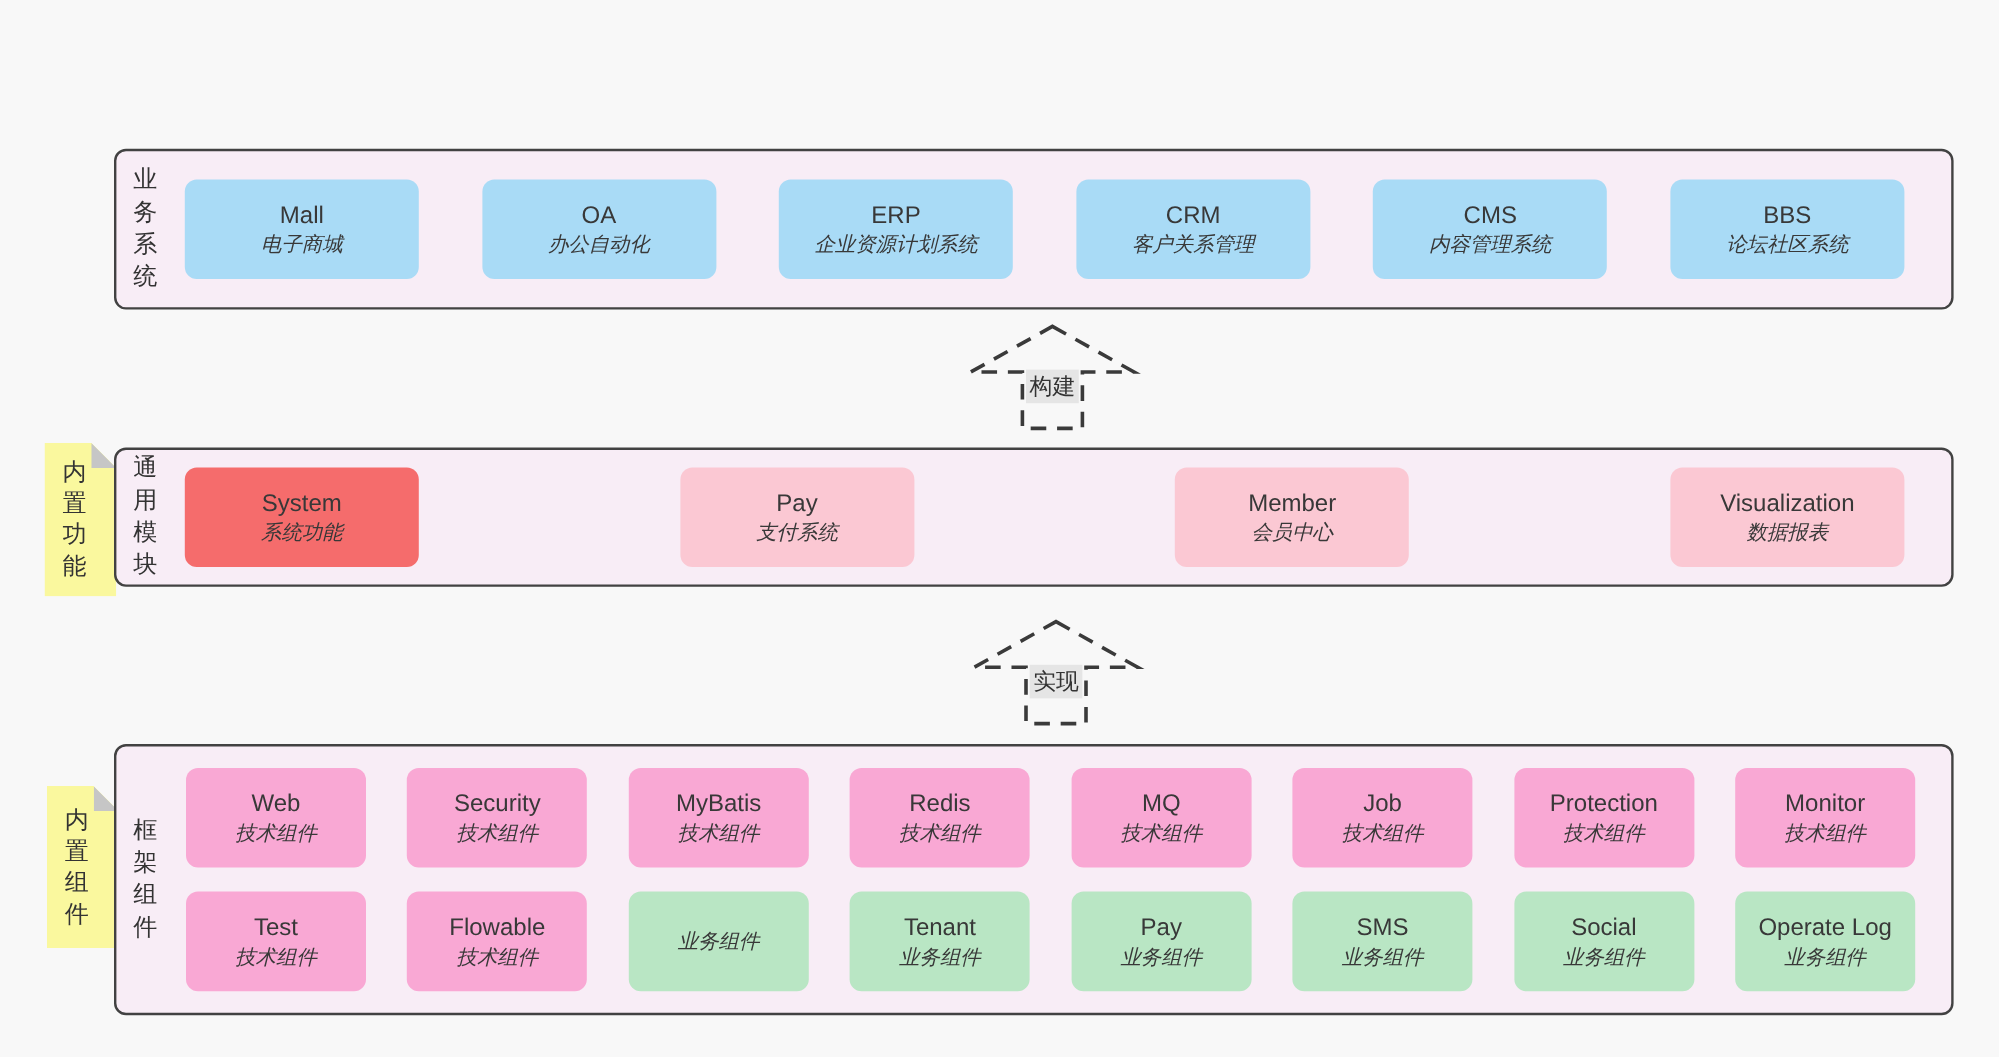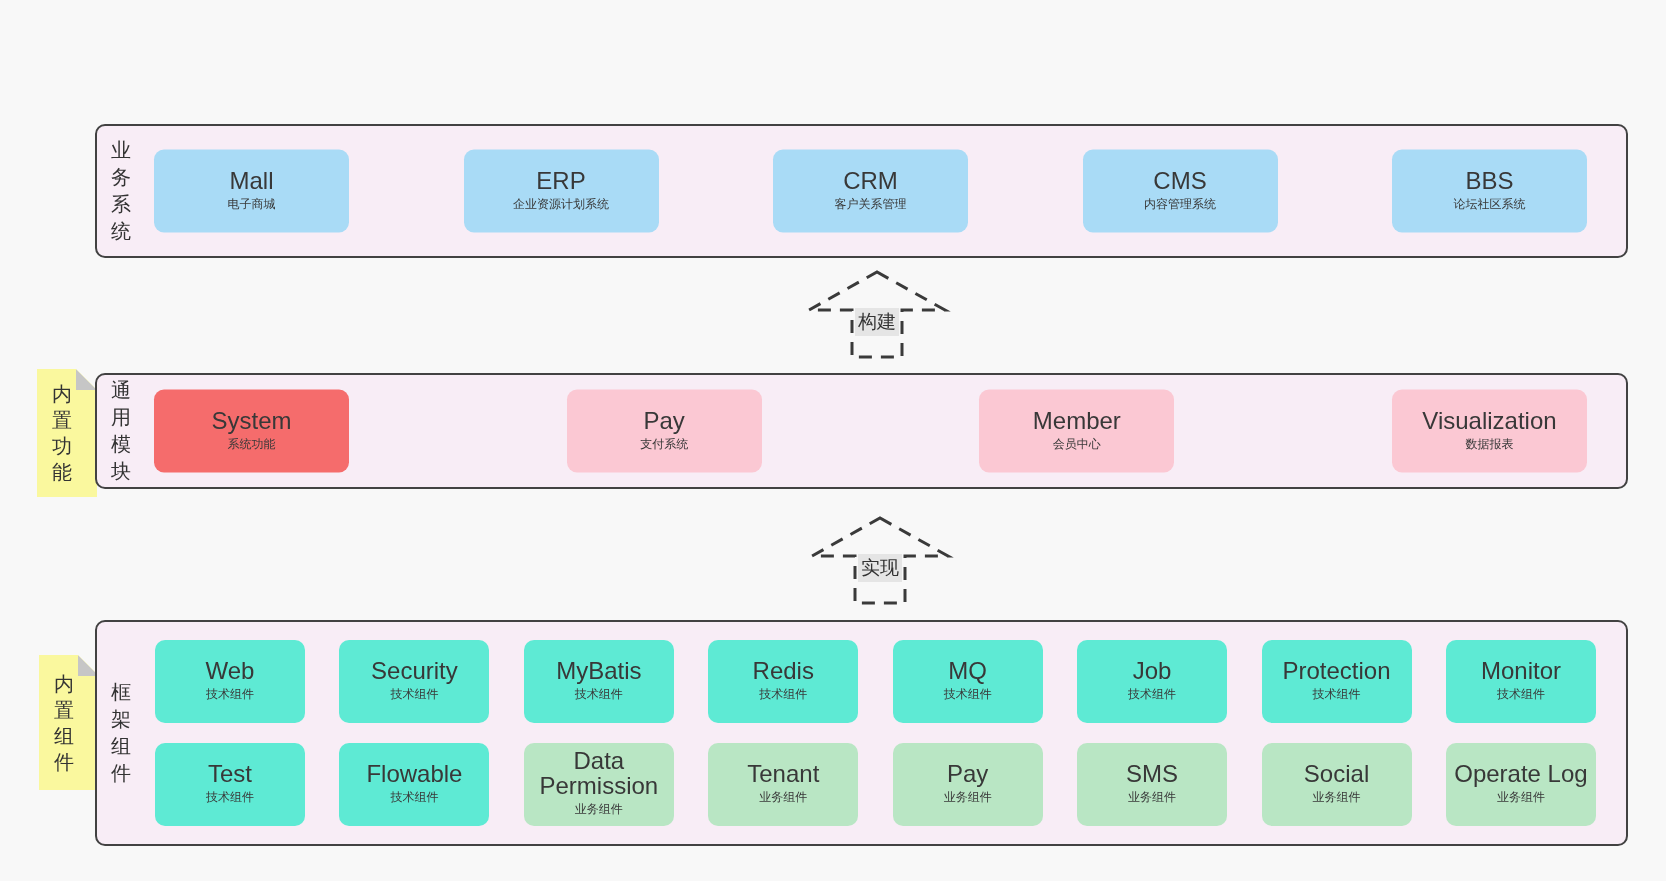--- a/index.html
+++ b/index.html
@@ -46,27 +46,27 @@
   }
 
   .box {
     height:83px; border-radius:10px;
     display:flex; flex-direction:column;
     justify-content:center; align-items:center;
     text-align:center;
   }
   .box-w { width:195px; }
   .box-n { width:150px; }
-  .box .en { font-size:24px; line-height:25px; padding:0 4px; }
-  .box .zh { font-size:12px; line-height:23px; }
+  .box .en { font-size:20px; line-height:25px; padding:0 4px; }
+  .box .zh { font-size:17px; line-height:23px;font-style:italic; }
 
   .blue       { background:#a9dbf6; }
   .red        { background:#f56c6c; }
   .pink       { background:#fbc8d3; }
-  .green      { background:#5eead4; }
+  .green      { background:#f9a8d4; }
   .lightgreen { background:#b9e6c4; }
 
   
   .sticky {
     position:absolute; width:60px;
     background:#faf89e;
     clip-path:polygon(0 0, calc(100% - 21px) 0, 100% 21px, 100% 100%, 0 100%);
     z-index:1;
     display:flex; align-items:center; justify-content:center;
   }
@@ -123,20 +123,24 @@
 <div class="arrow-label arrow2-label">实现</div>
 
 <div class="layer layer-business">
   <div class="vlabel">业务系统</div>
   <div class="boxes">
     <div class="box box-w blue">
       <div class="en">Mall</div>
       <div class="zh">电子商城</div>
     </div>
     <div class="box box-w blue">
+      <div class="en">OA</div>
+      <div class="zh">办公自动化</div>
+    </div>
+    <div class="box box-w blue">
       <div class="en">ERP</div>
       <div class="zh">企业资源计划系统</div>
     </div>
     <div class="box box-w blue">
       <div class="en">CRM</div>
       <div class="zh">客户关系管理</div>
     </div>
     <div class="box box-w blue">
       <div class="en">CMS</div>
       <div class="zh">内容管理系统</div>
@@ -210,21 +214,20 @@
     <div class="boxes-row">
       <div class="box box-n green">
         <div class="en">Test</div>
         <div class="zh">技术组件</div>
       </div>
       <div class="box box-n green">
         <div class="en">Flowable</div>
         <div class="zh">技术组件</div>
       </div>
       <div class="box box-n lightgreen">
-        <div class="en">Data Permission</div>
         <div class="zh">业务组件</div>
       </div>
       <div class="box box-n lightgreen">
         <div class="en">Tenant</div>
         <div class="zh">业务组件</div>
       </div>
       <div class="box box-n lightgreen">
         <div class="en">Pay</div>
         <div class="zh">业务组件</div>
       </div>

